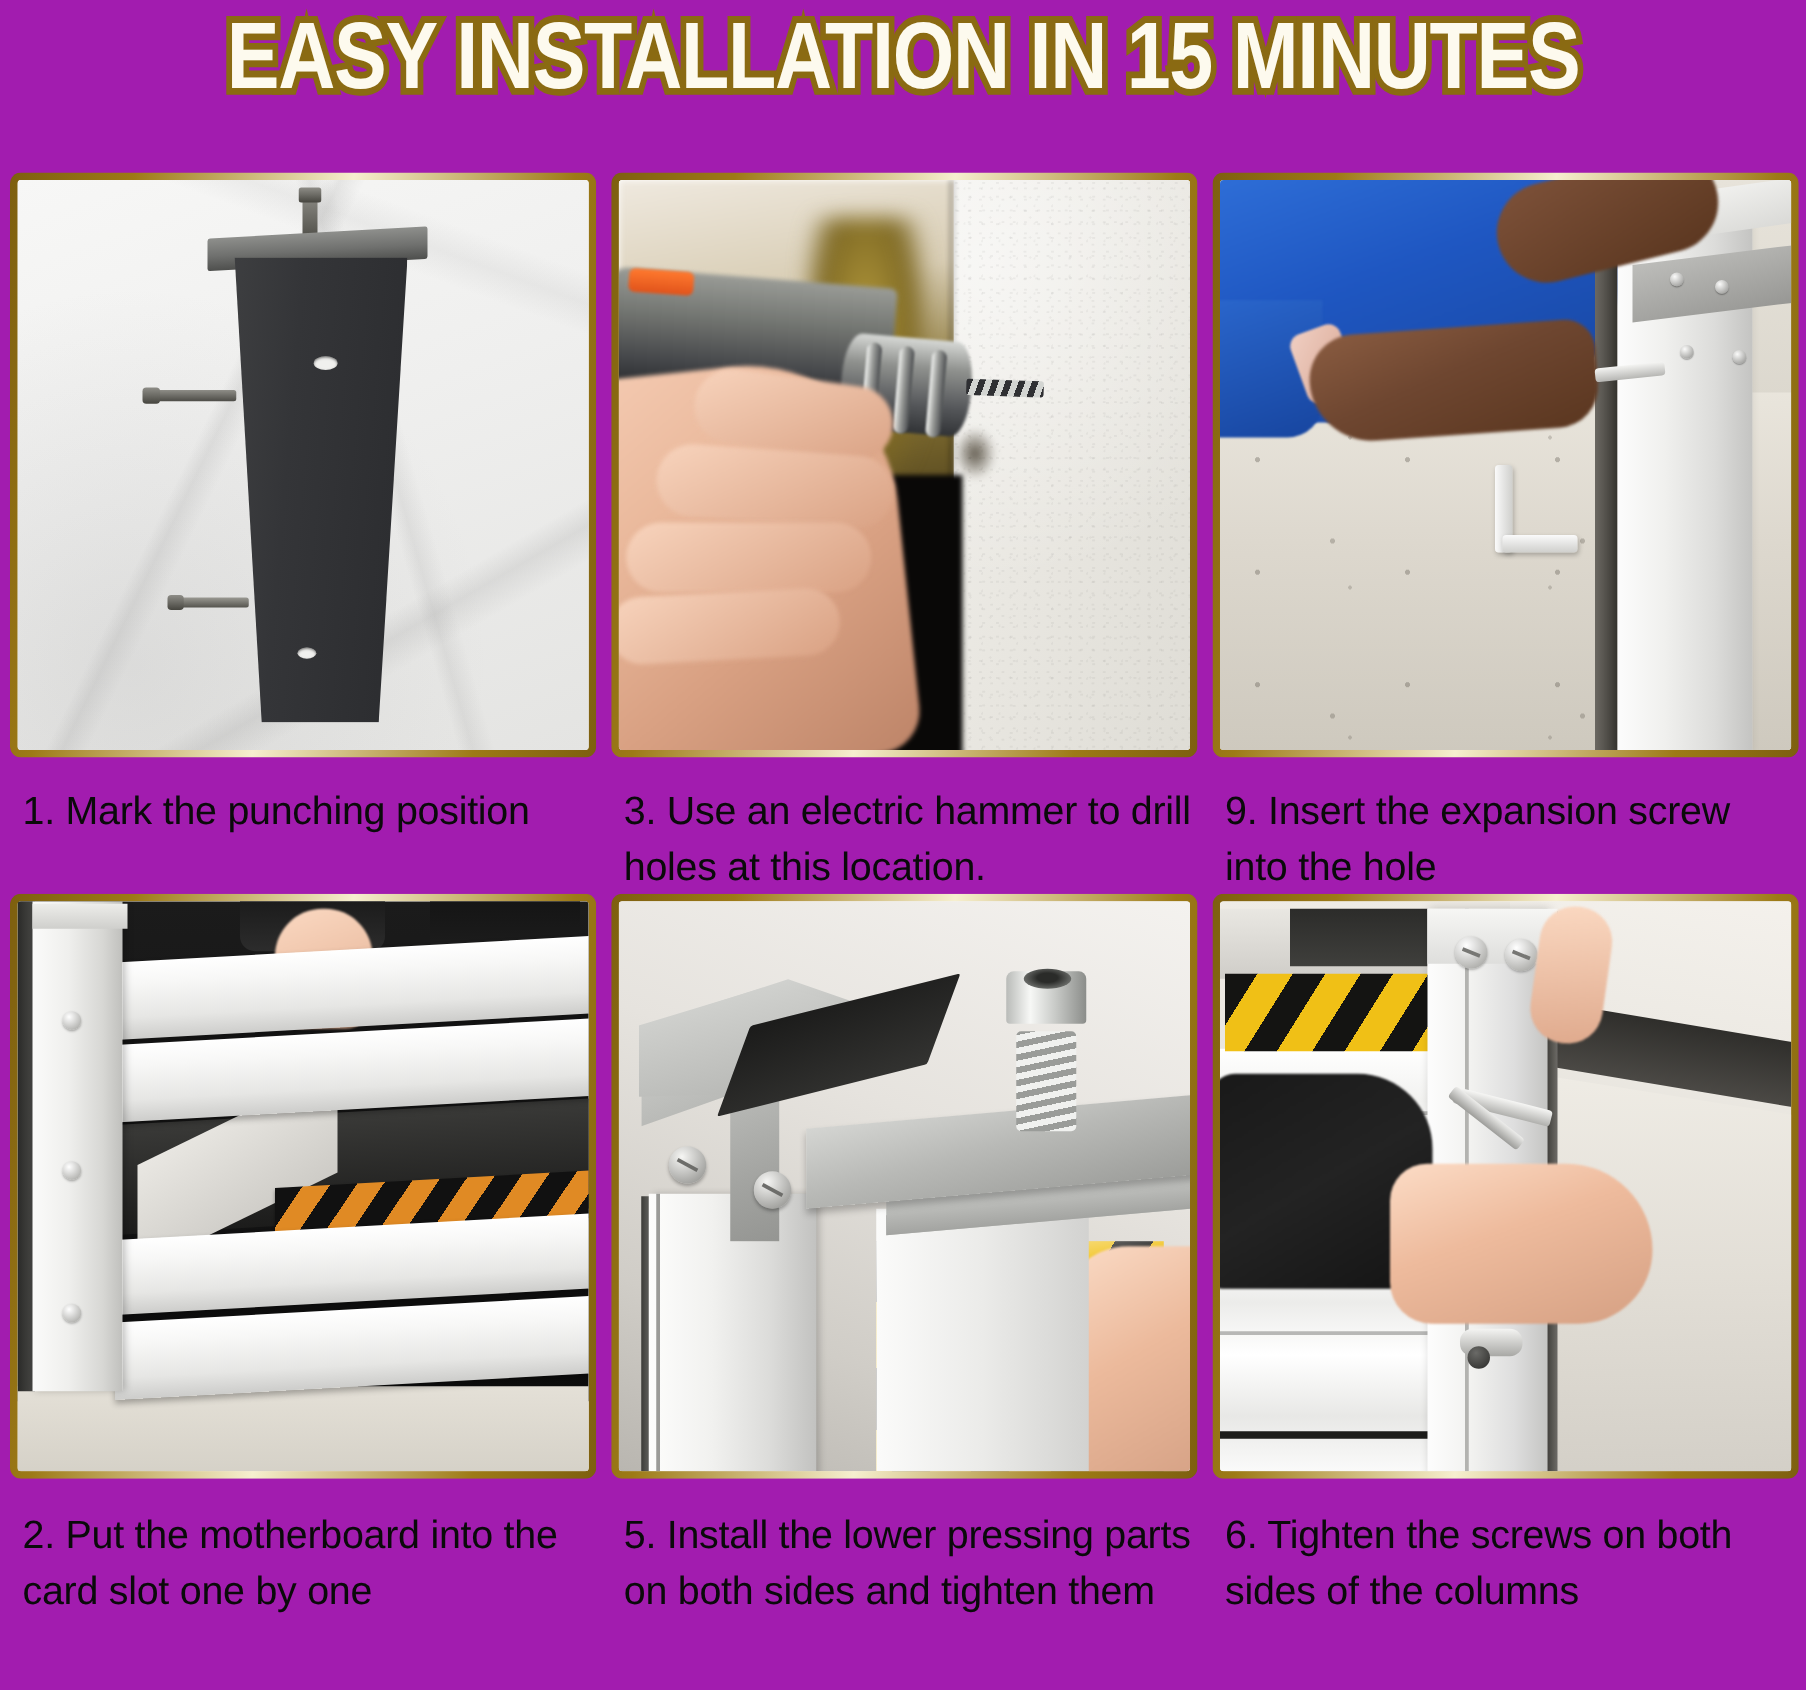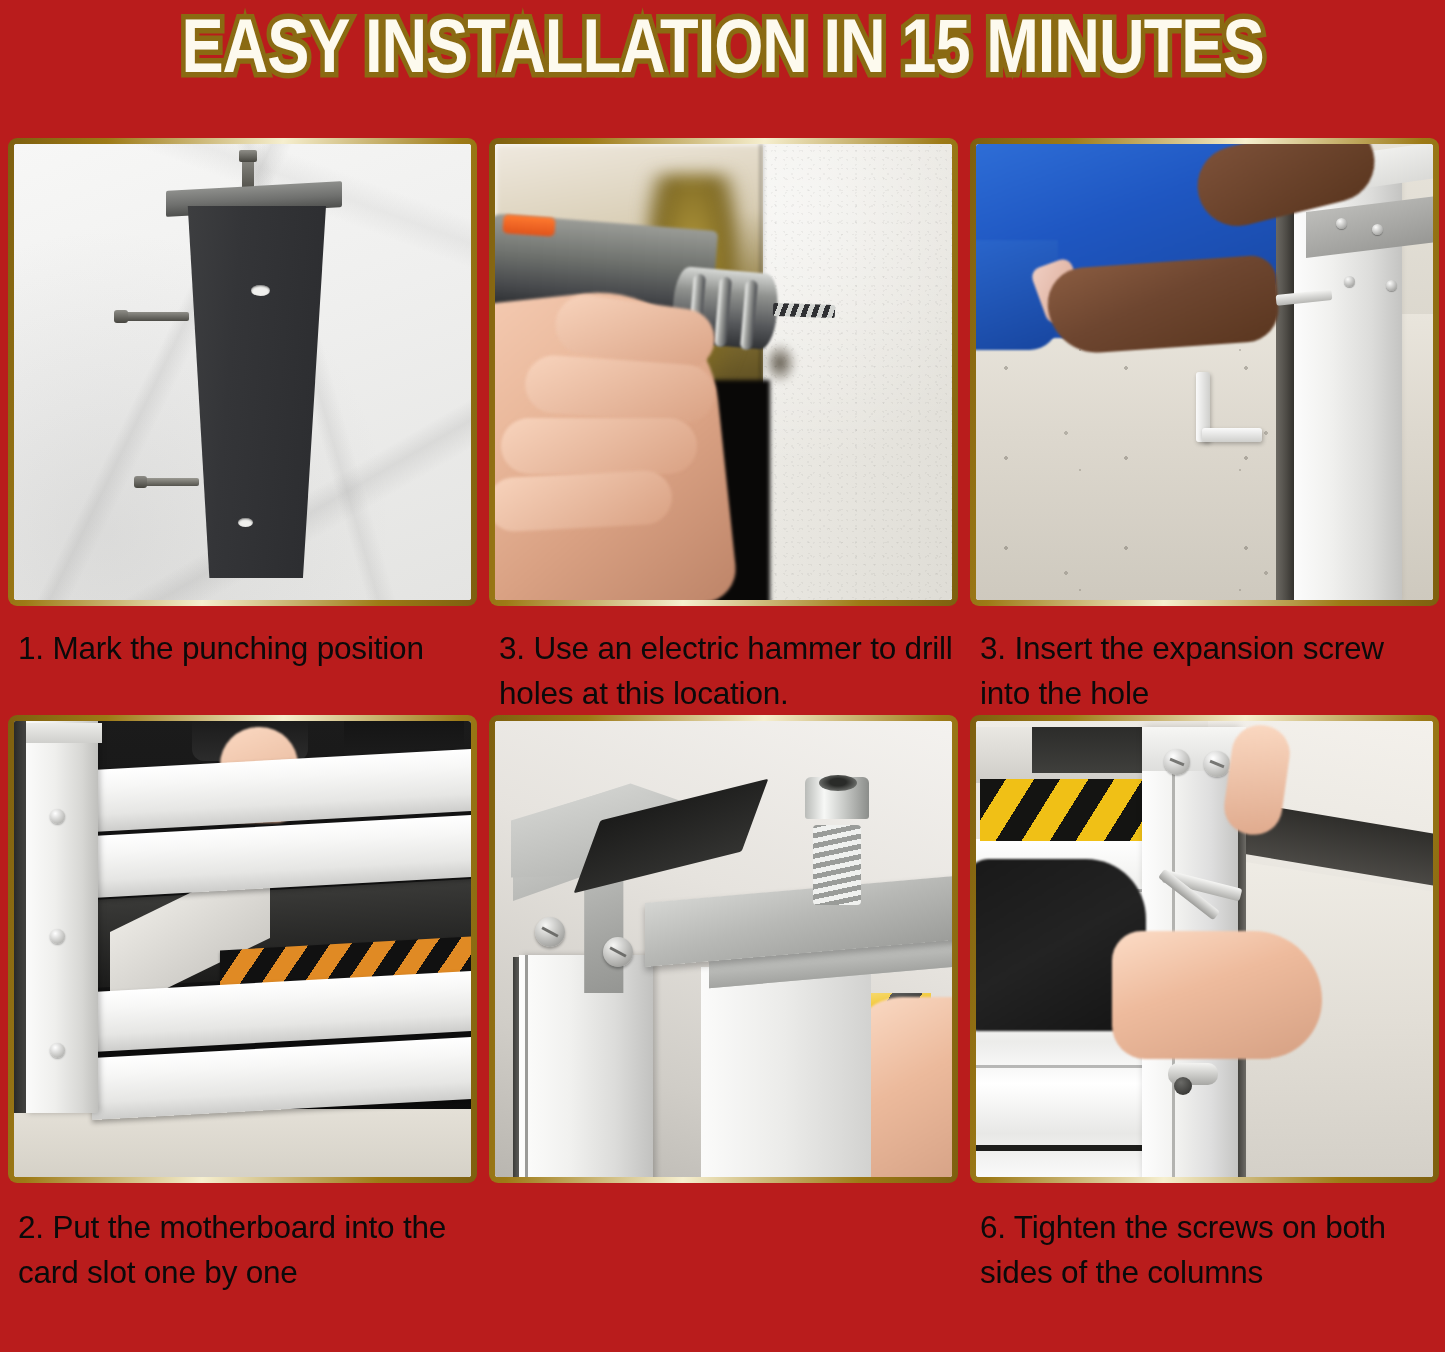--- a/index.html
+++ b/index.html
@@ -10,21 +10,21 @@
     height: 1352px;
     background: #ffffff;
     font-family: "Liberation Sans", sans-serif;
     overflow: hidden;
   }
 
   .sheet {
     position: relative;
     width: 1445px;
     height: 1352px;
-    background: #b91c1c;
+    background: #a21caf;
   }
 
   
   .title-bar {
     position: absolute;
     left: 0; top: 0;
     width: 1445px;
     height: 92px;
     display: flex;
     align-items: center;
@@ -687,21 +687,21 @@
           <div class="scr s3"></div>
           <div class="scr s4"></div>
           <div class="arm2"></div>
           <div class="cuff"></div>
           <div class="arm"></div>
           <div class="tool"></div>
           <div class="allen"></div>
           <div class="allen2"></div>
         </div>
       </div>
-      <div class="caption">3. Insert the expansion screw into the hole</div>
+      <div class="caption">9. Insert the expansion screw into the hole</div>
     </div>
 
     <div class="cell">
       <div class="frame">
         <div class="photo p4">
           <div class="backdark"></div>
           <div class="floor"></div>
           <div class="body4"></div>
           <div class="sleeve"></div>
           <div class="hand4"></div>
@@ -740,20 +740,21 @@
           <div class="bracket"></div>
           <div class="bracket-face"></div>
           <div class="bracket-hole"></div>
           <div class="bscrew bs1"></div>
           <div class="bscrew bs2"></div>
           <div class="bolt5-thread"></div>
           <div class="bolt5-head"></div>
           <div class="bolt5-hex"></div>
         </div>
       </div>
+      <div class="caption r2">5. Install the lower pressing parts on both sides and tighten them</div>
     </div>
 
     <div class="cell">
       <div class="frame">
         <div class="photo p6">
           <div class="wall6"></div>
           <div class="floor6"></div>
           <div class="skirt"></div>
           <div class="boards6"></div>
           <div class="boardline bl1"></div>

